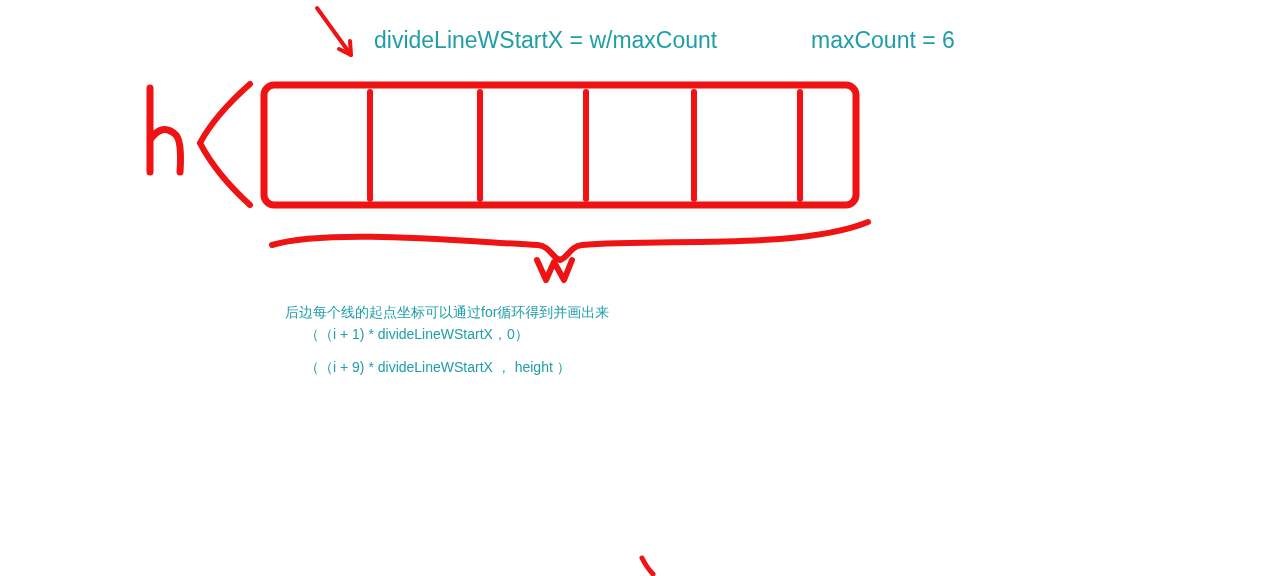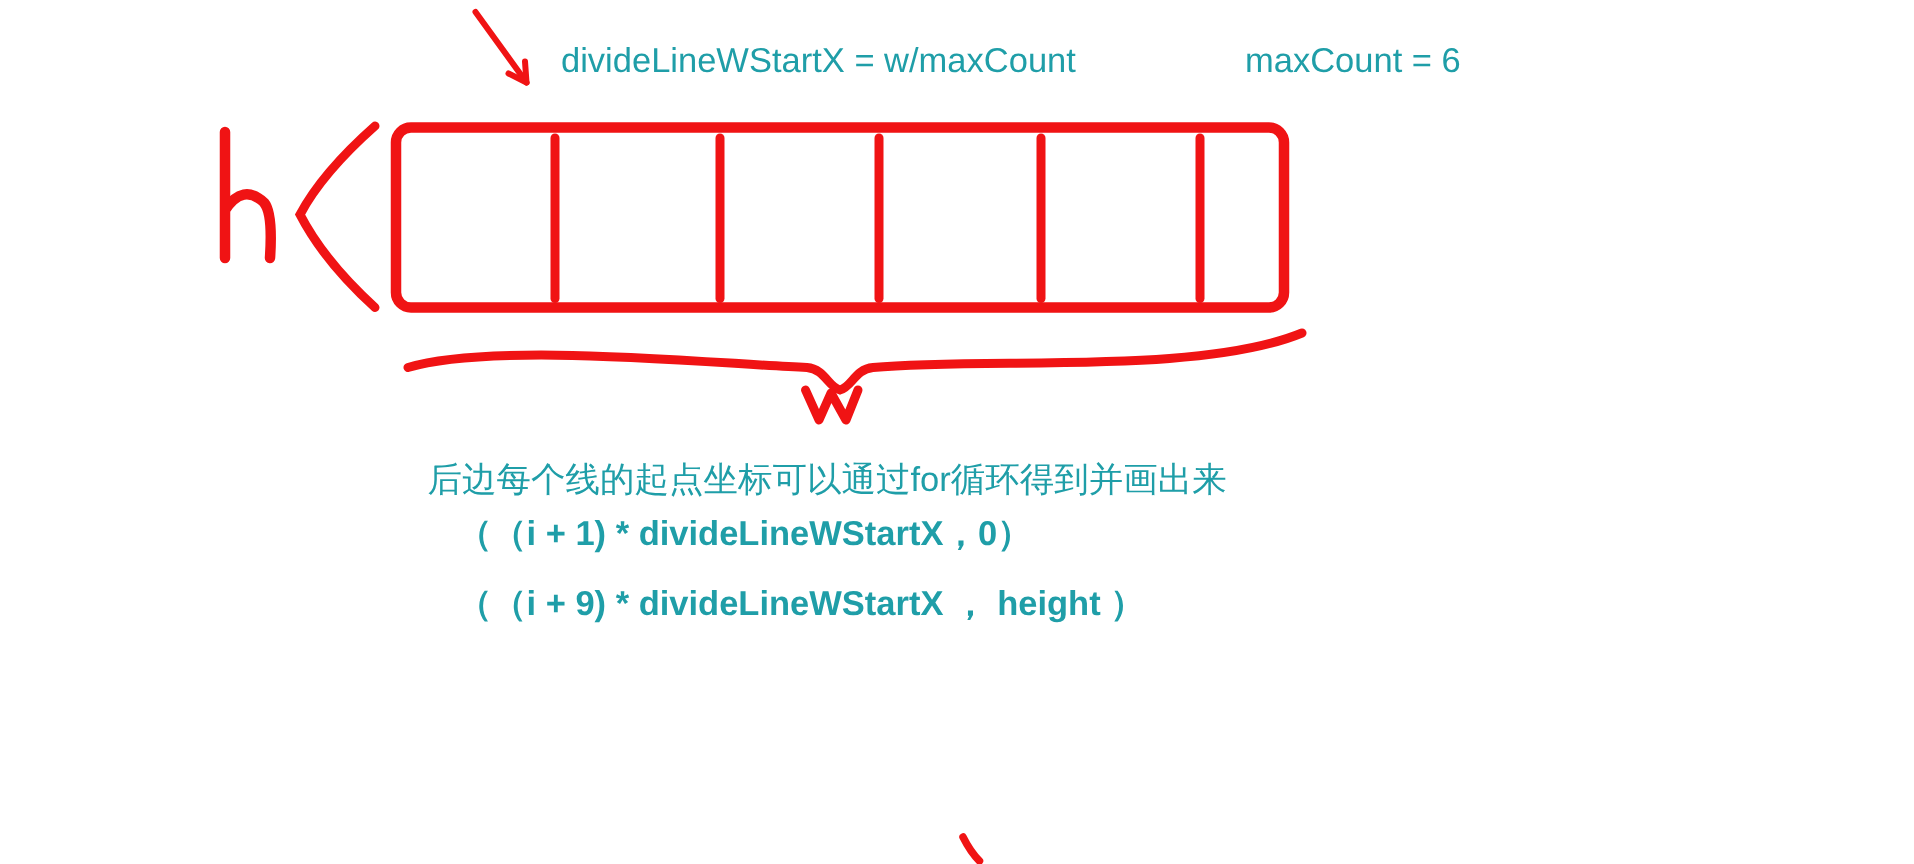--- a/index.html
+++ b/index.html
@@ -11,30 +11,30 @@
       font-family: -apple-system, "PingFang SC", "Helvetica Neue", Arial, sans-serif;
       overflow: hidden;
     }
     .teal-text {
       color: #1f9ea8;
       font-size: 23px;
       position: absolute;
       white-space: nowrap;
     }
     .formula-top-1 { left: 374px; top: 27px; }
-    .formula-top-2 { left: 830px; top: 27px; }
+    .formula-top-2 { left: 811px; top: 27px; }
     .explain-block {
       color: #1f9ea8;
-      font-size: 23px;
+      font-size: 14px;
       position: absolute;
       left: 285px;
       top: 302px;
       line-height: 1.55;
     }
-    .explain-block .l2, .explain-block .l4 { padding-left: 20px; font-weight: bold; }
+    .explain-block .l2, .explain-block .l4 { padding-left: 20px; }
     .explain-block .gap { height: 12px; }
     svg.sketch {
       position: absolute;
       left: 0; top: 0;
       width: 1276px; height: 576px;
       pointer-events: none;
     }
   </style>
 </head>
 <body>

